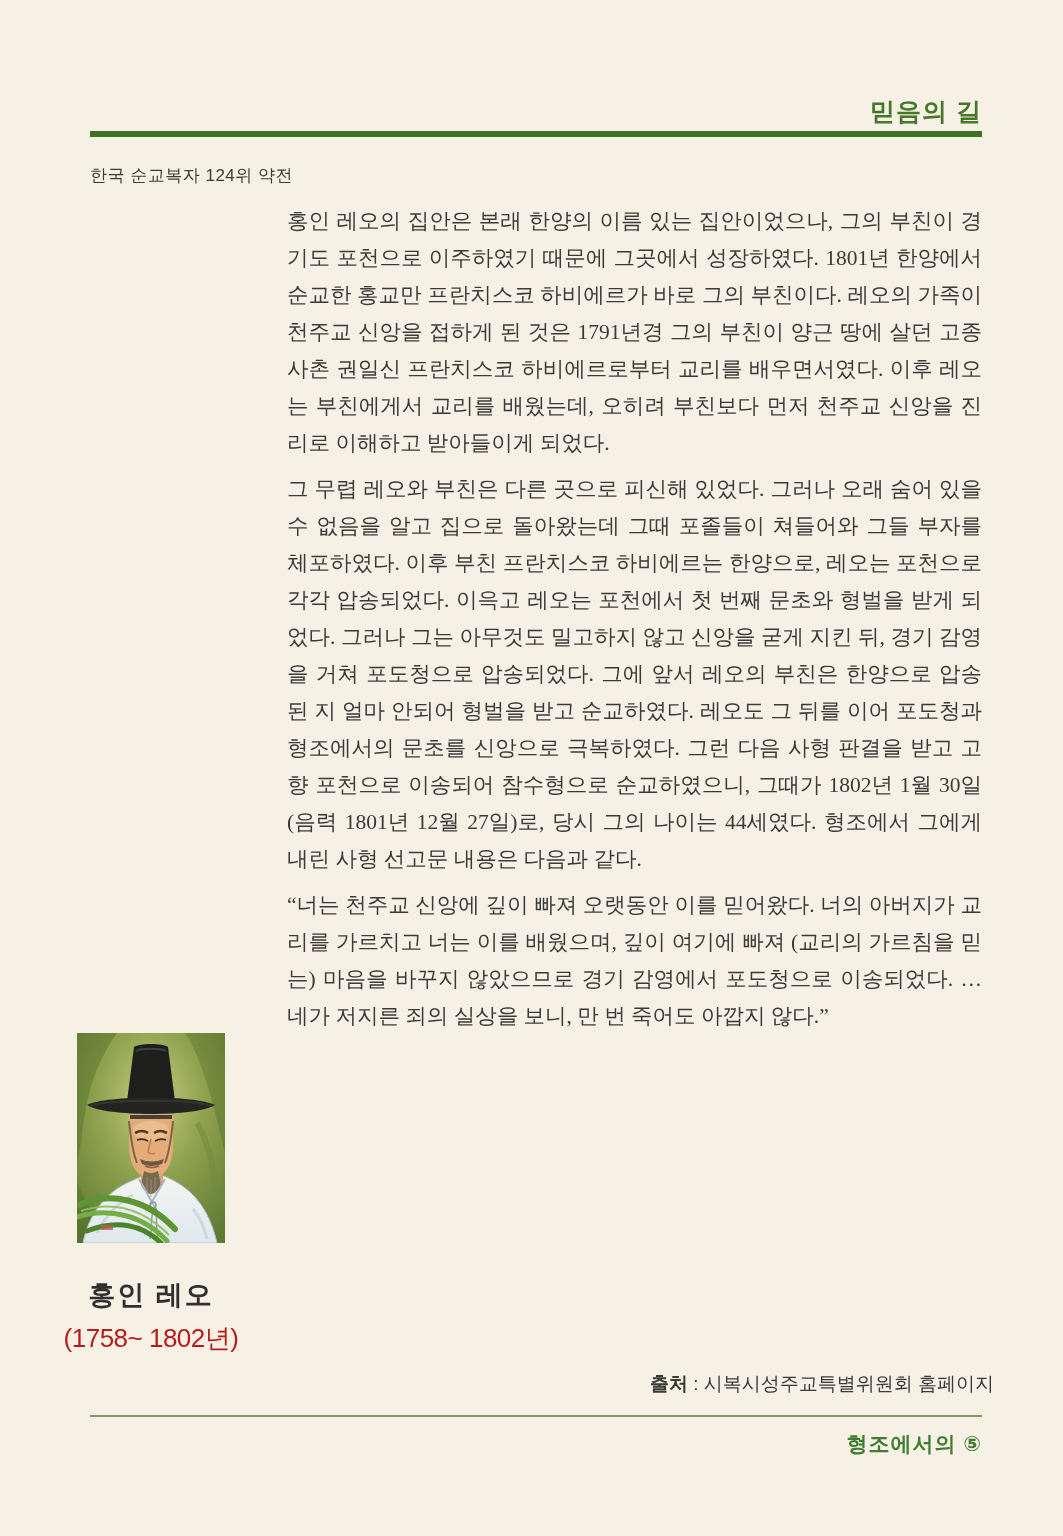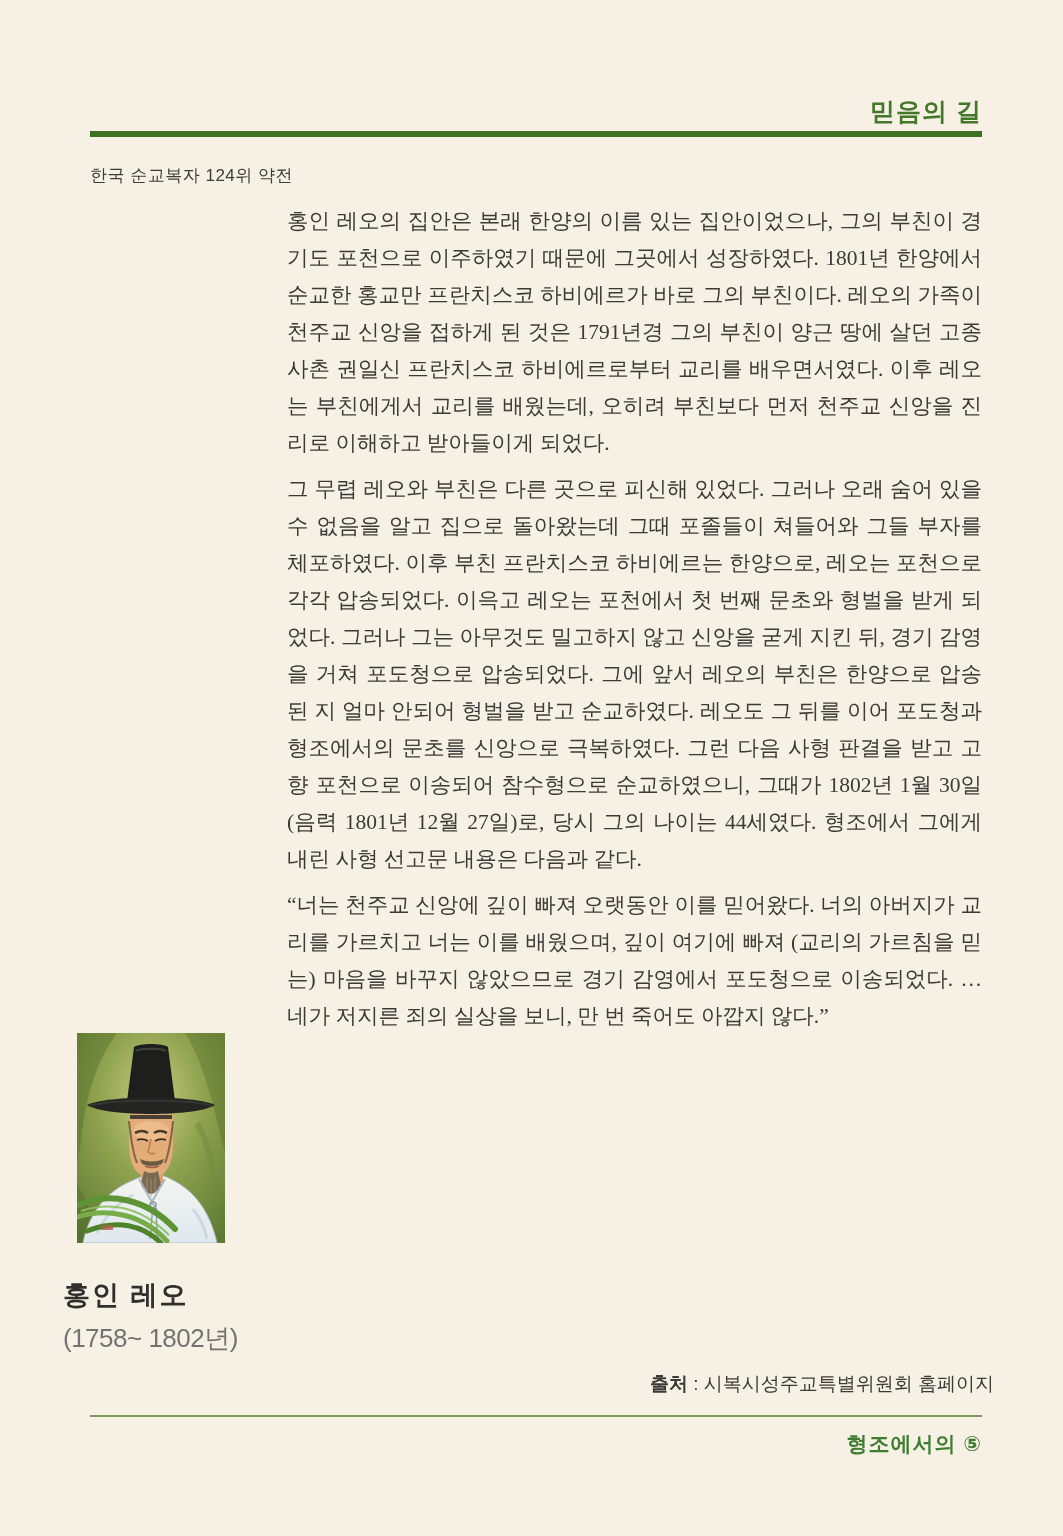--- a/index.html
+++ b/index.html
@@ -28,33 +28,34 @@
     font-size:17px;color:#3b3b38;letter-spacing:0.5px;margin-top:12px;
   }
   .body-col{
     position:absolute;top:203px;left:285px;width:697px;
     font-size:21.5px;line-height:37px;
     text-align:justify;word-break:break-all;
   }
   .body-col p{margin:0 0 9px 2px;}
   .portrait-figure{
     position:absolute;top:1033px;left:63px;width:176px;
+    text-align:center;
   }
   .portrait-frame{
     width:148px;height:210px;margin:0 auto;display:block;
   }
   .portrait-name{
     margin-top:34px;
     font-family:"Liberation Sans","DejaVu Sans",sans-serif;
     font-size:27px;font-weight:bold;color:#2f2f2d;letter-spacing:2px;
   }
   .portrait-years{
     margin-top:8px;
     font-family:"Liberation Sans","DejaVu Sans",sans-serif;
-    font-size:26px;color:#737373;letter-spacing:-0.5px;
+    font-size:26px;color:#b91c1c;letter-spacing:-0.5px;
   }
   .source-line{
     position:absolute;top:1371px;right:69px;
     font-family:"Liberation Sans","DejaVu Sans",sans-serif;
     font-size:19px;color:#3a3a37;
   }
   .source-line .src-label{font-weight:bold;}
   .rule-thin{
     position:absolute;top:1415px;left:90px;width:892px;height:2px;
     background:#7d9c5e;

